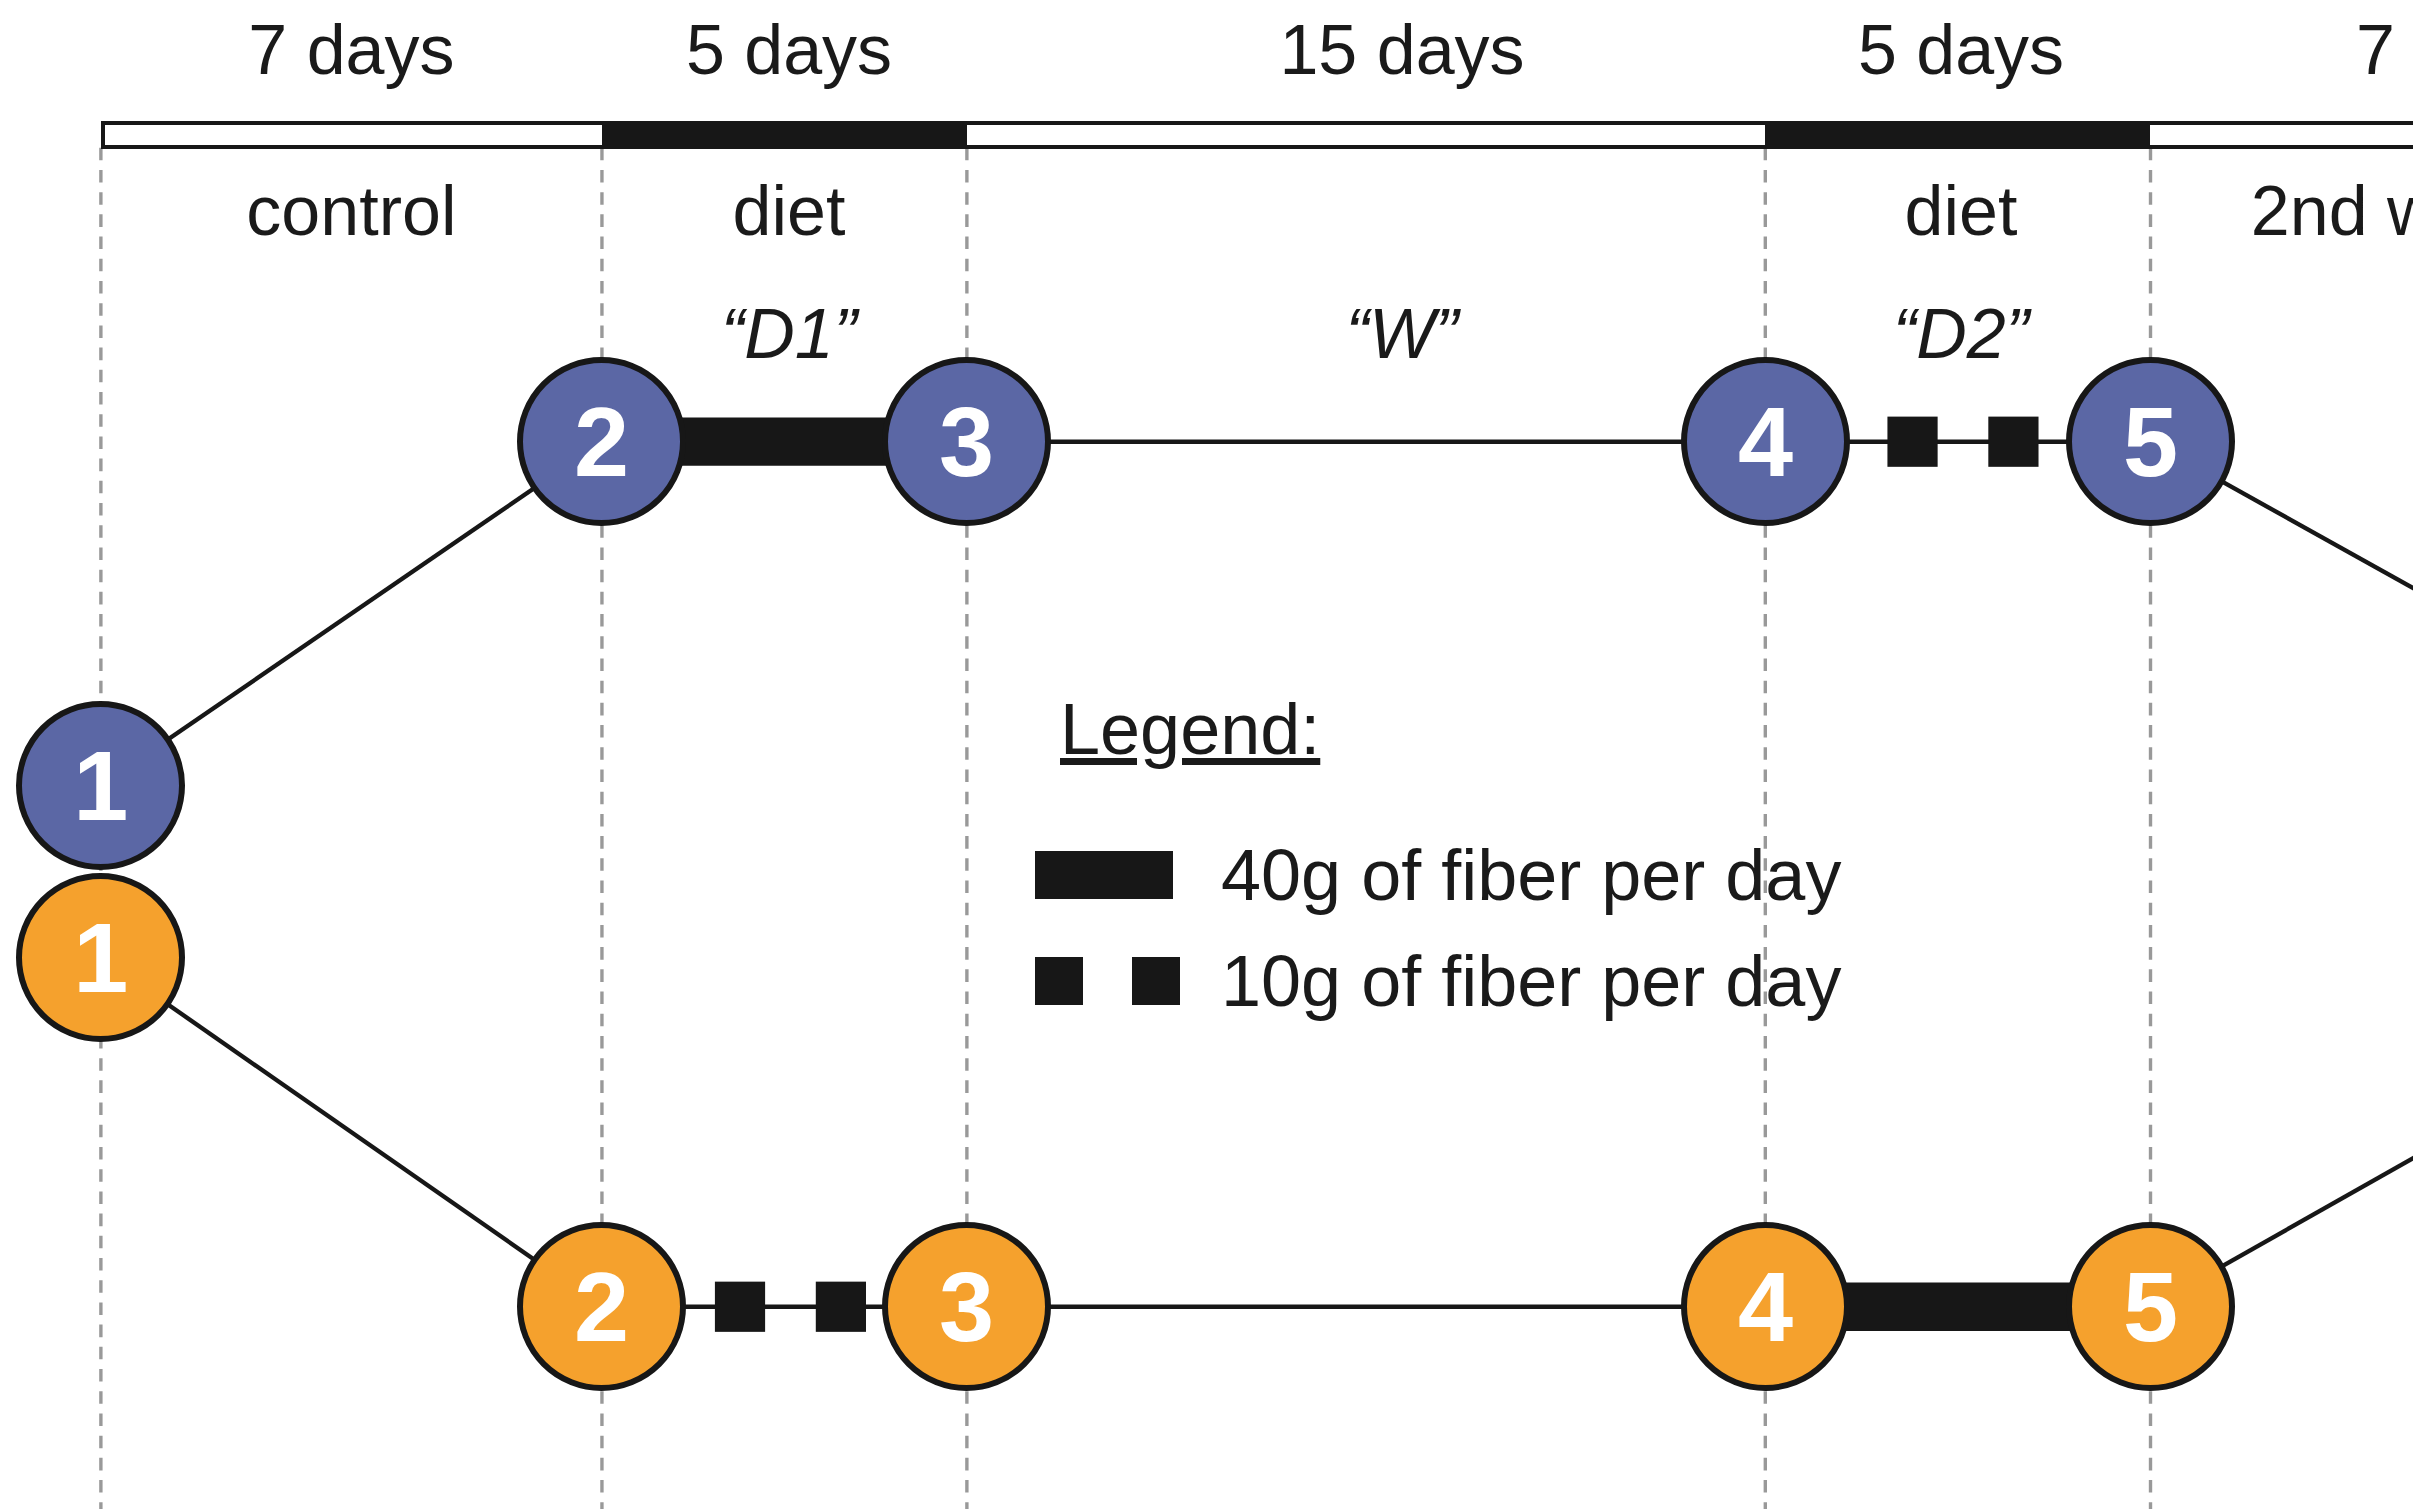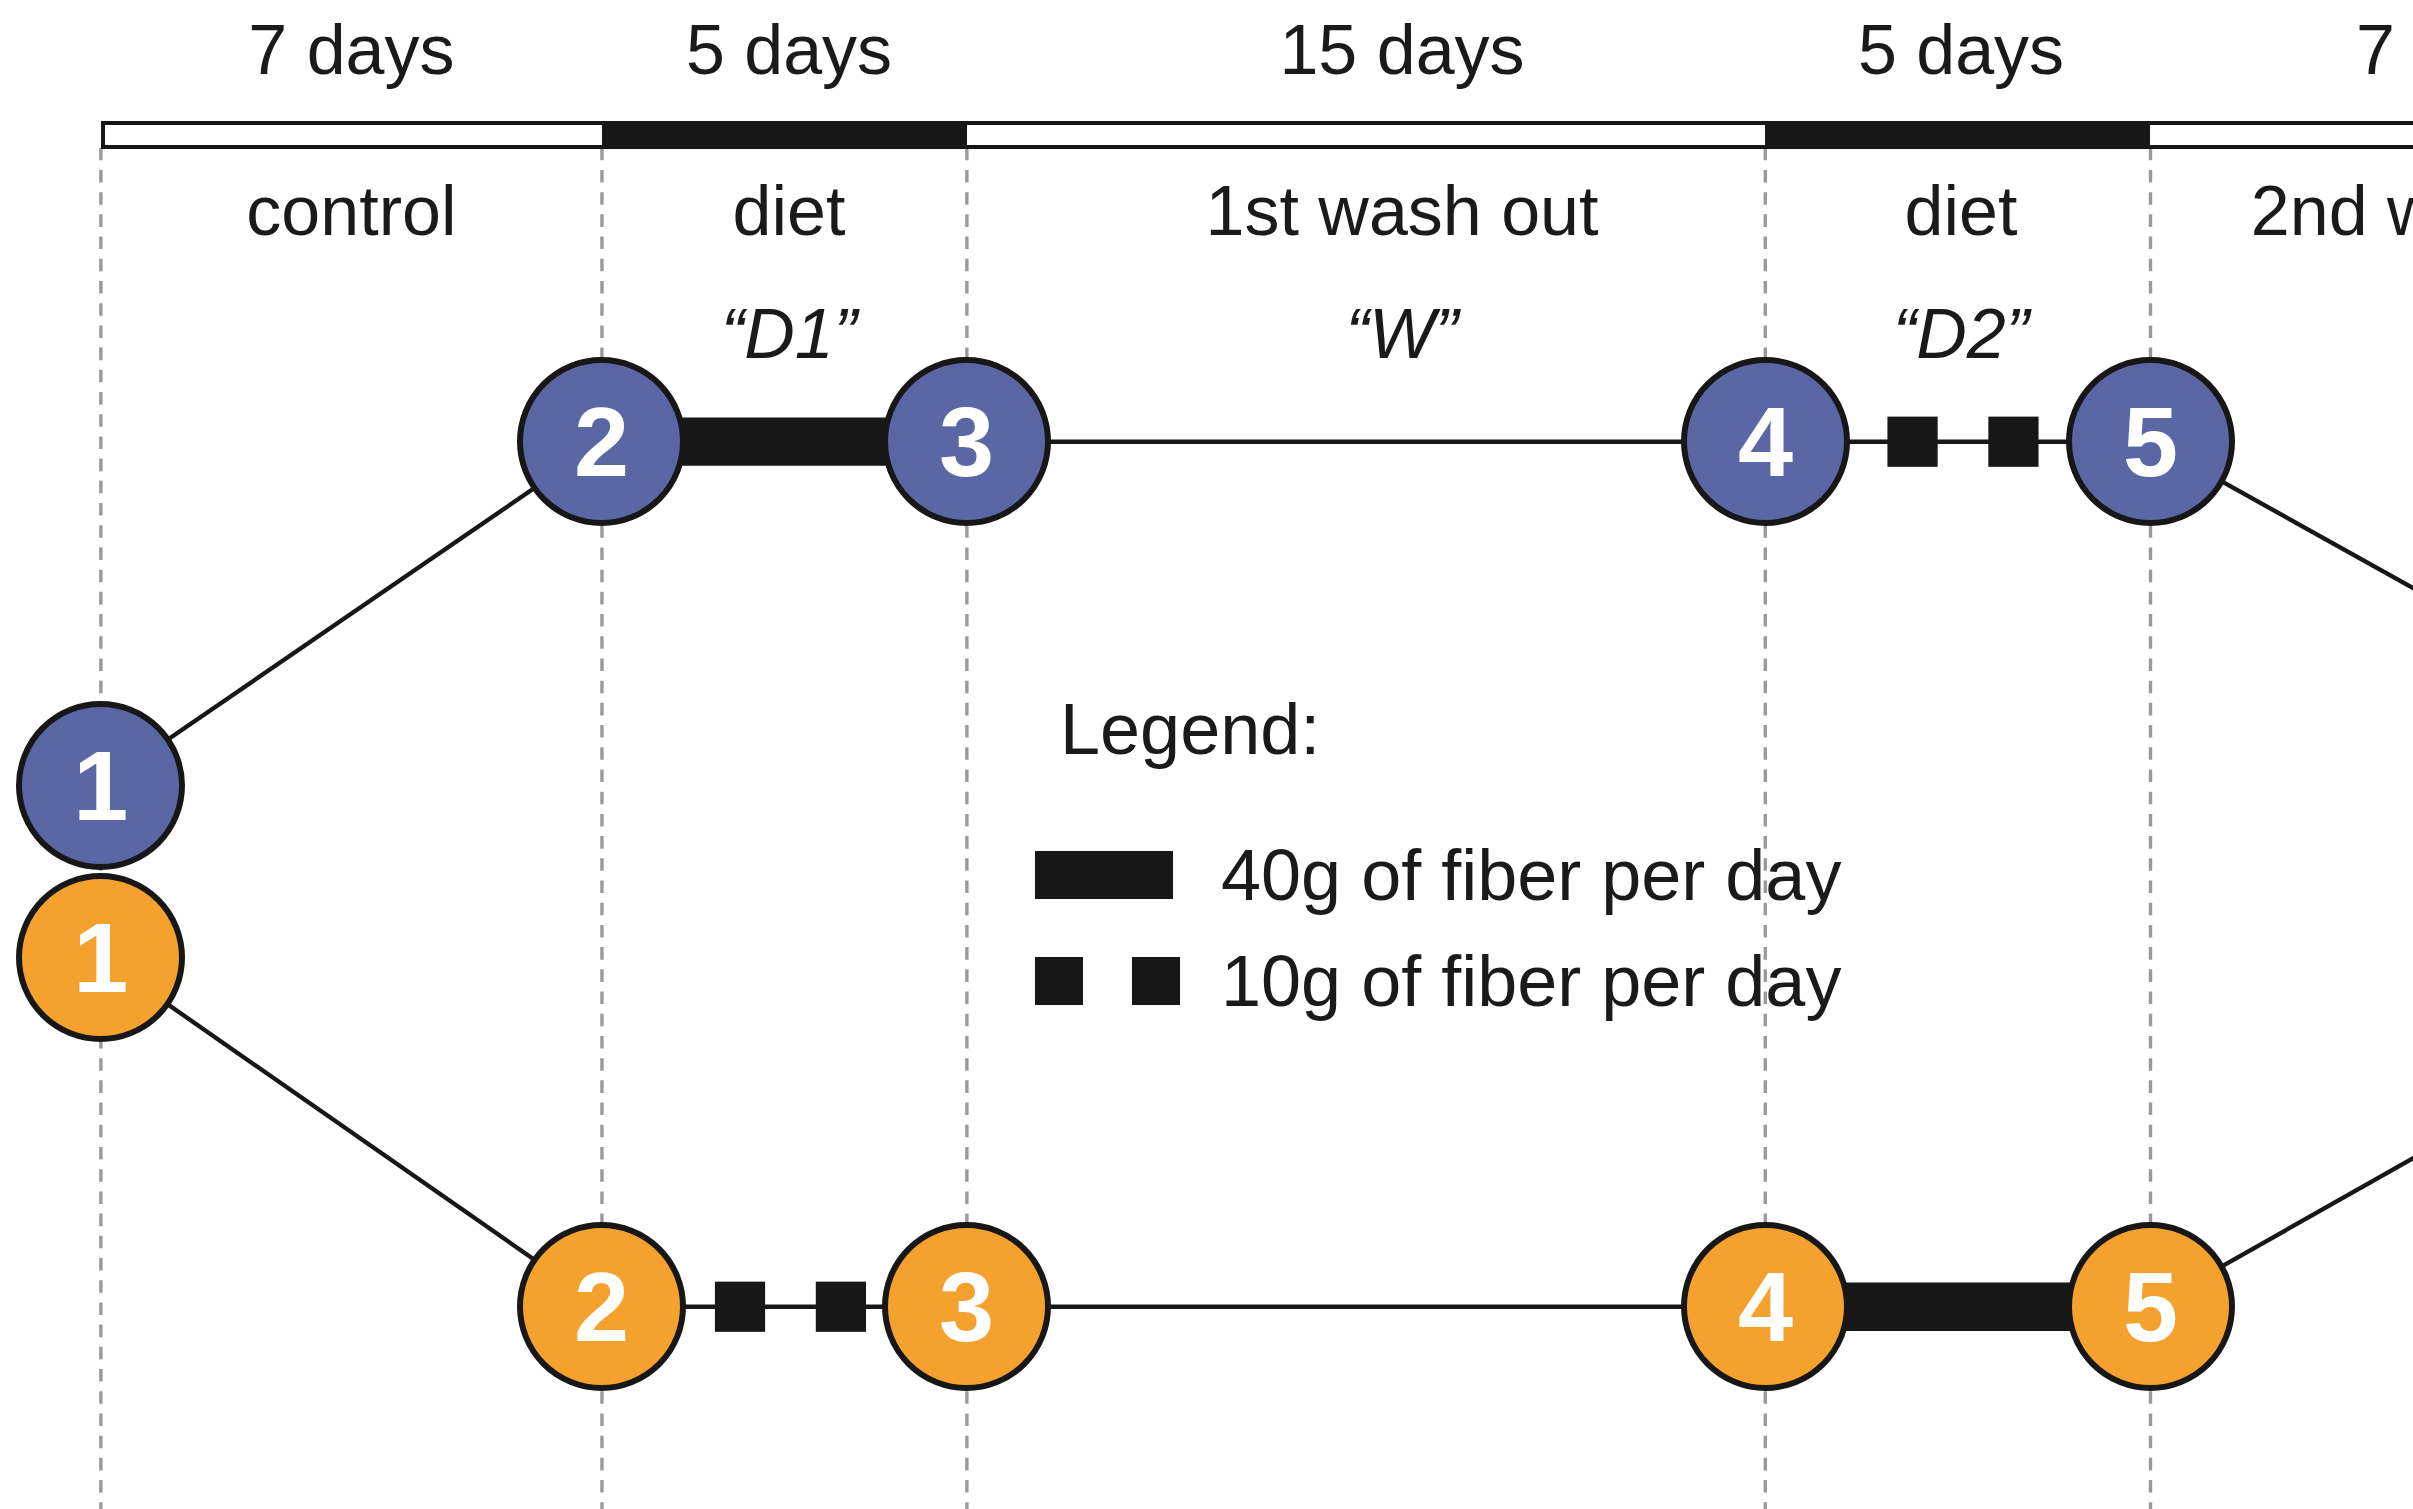--- a/index.html
+++ b/index.html
@@ -69,20 +69,21 @@
     color: #ffffff;
   }
   .node.blue   { background: #5b67a5; }
   .node.orange { background: #f5a12d; }
   
   .legend-title {
     position: absolute;
     left: 1060px; top: 688px;
     font-size: 72px;
     line-height: 82px;
+    text-decoration: underline;
   }
   .legend-swatch-bar {
     position: absolute;
     left: 1035px; top: 851px;
     width: 138px; height: 48px;
     background: #171717;
   }
   .legend-sq {
     position: absolute;
     top: 957px;
@@ -146,21 +147,20 @@
   </div>
 
   <div class="phase-text row-duration cx0">7 days</div>
   <div class="phase-text row-duration cx1">5 days</div>
   <div class="phase-text row-duration cx2">15 days</div>
   <div class="phase-text row-duration cx3">5 days</div>
   <div class="phase-text row-duration cx4">7 days</div>
 
   <div class="phase-text row-name cx0">control</div>
   <div class="phase-text row-name cx1">diet</div>
-  <div class="phase-text row-name cx2">1st wash out</div>
   <div class="phase-text row-name cx3">diet</div>
   <div class="phase-text row-name cx4">2nd wash out</div>
 
   <div class="phase-text row-code cx1">“D1”</div>
   <div class="phase-text row-code cx2">“W”</div>
   <div class="phase-text row-code cx3">“D2”</div>
 
   <div class="node blue" style="left:16.4px;   top:701px;">1</div>
   <div class="node blue" style="left:517px; top:357px;">2</div>
   <div class="node blue" style="left:882px; top:357px;">3</div>

